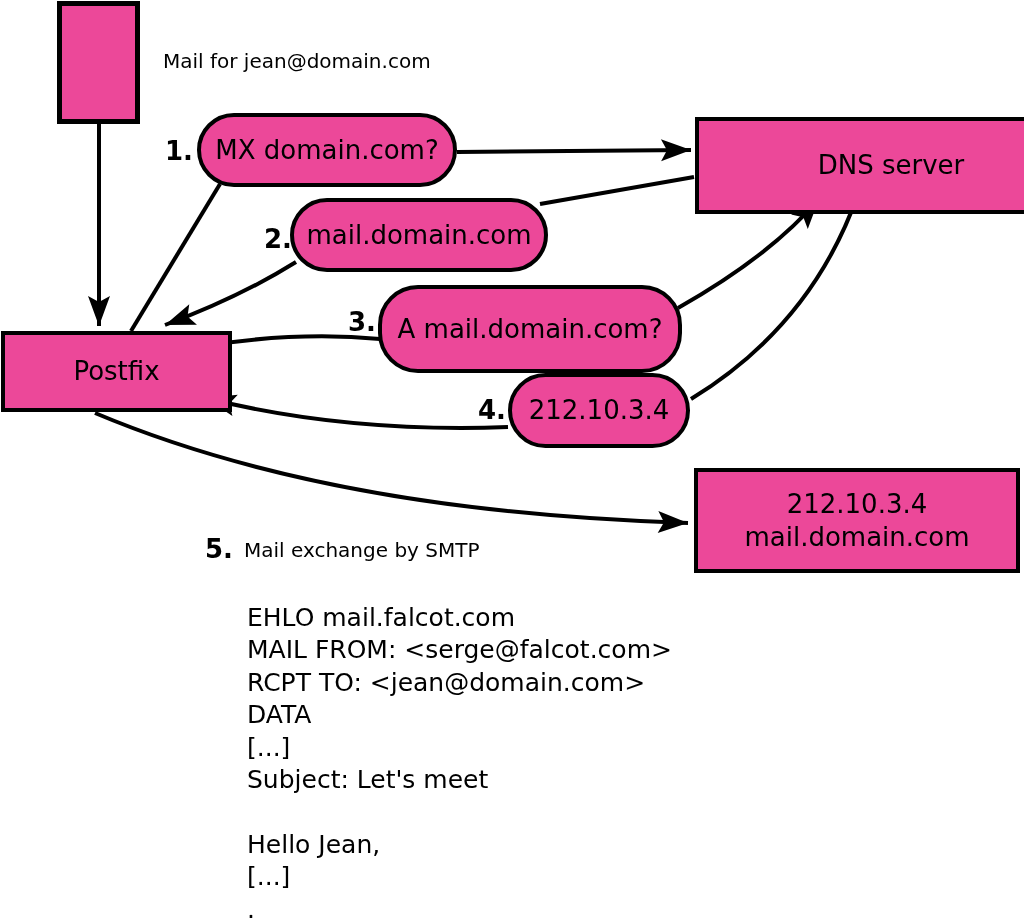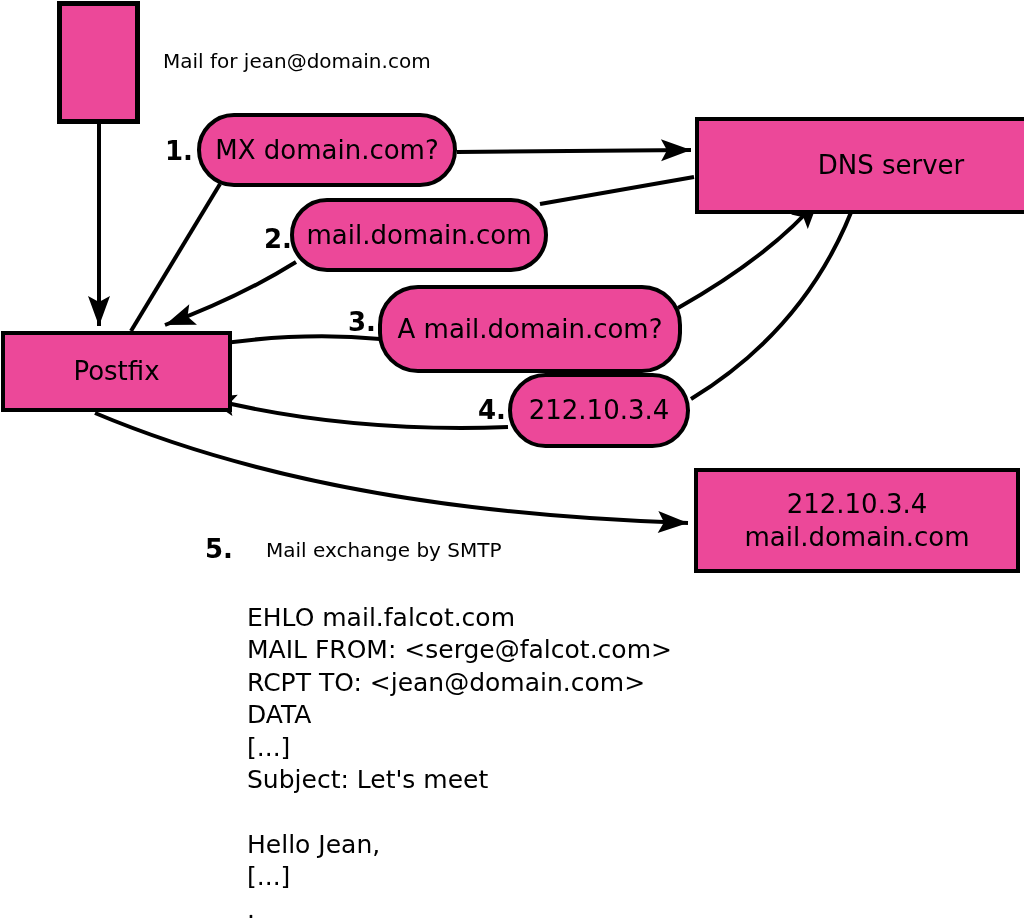--- a/index.html
+++ b/index.html
@@ -111,17 +111,17 @@
   <div class="node pill" style="left:508px; top:373px; width:182px; height:75px;">
     <span>212.10.3.4</span>
   </div>
 
   <div class="step-num" style="left:148px; top:137px; width:45px;">1.</div>
   <div class="step-num" style="left:247px; top:225px; width:45px;">2.</div>
   <div class="step-num" style="left:331px; top:308px; width:45px;">3.</div>
   <div class="step-num" style="left:461px; top:396px; width:45px;">4.</div>
   <div class="step-num" style="left:188px; top:535px; width:45px;">5.</div>
 
-  <div class="floating-label" style="left:266px; top:535px;">Mail exchange by SMTP</div>
+  <div class="floating-label" style="left:244px; top:535px;">Mail exchange by SMTP</div>
 
   <div id="smtp-block"><div class="smtp-line">EHLO mail.falcot.com</div><div class="smtp-line">MAIL FROM: &lt;serge@falcot.com&gt;</div><div class="smtp-line">RCPT TO: &lt;jean@domain.com&gt;</div><div class="smtp-line">DATA</div><div class="smtp-line">[...]</div><div class="smtp-line">Subject: Let's meet</div><div class="smtp-line">&nbsp;</div><div class="smtp-line">Hello Jean,</div><div class="smtp-line">[...]</div><div class="smtp-line">.</div></div>
 
 </div>
 
 </body></html>

